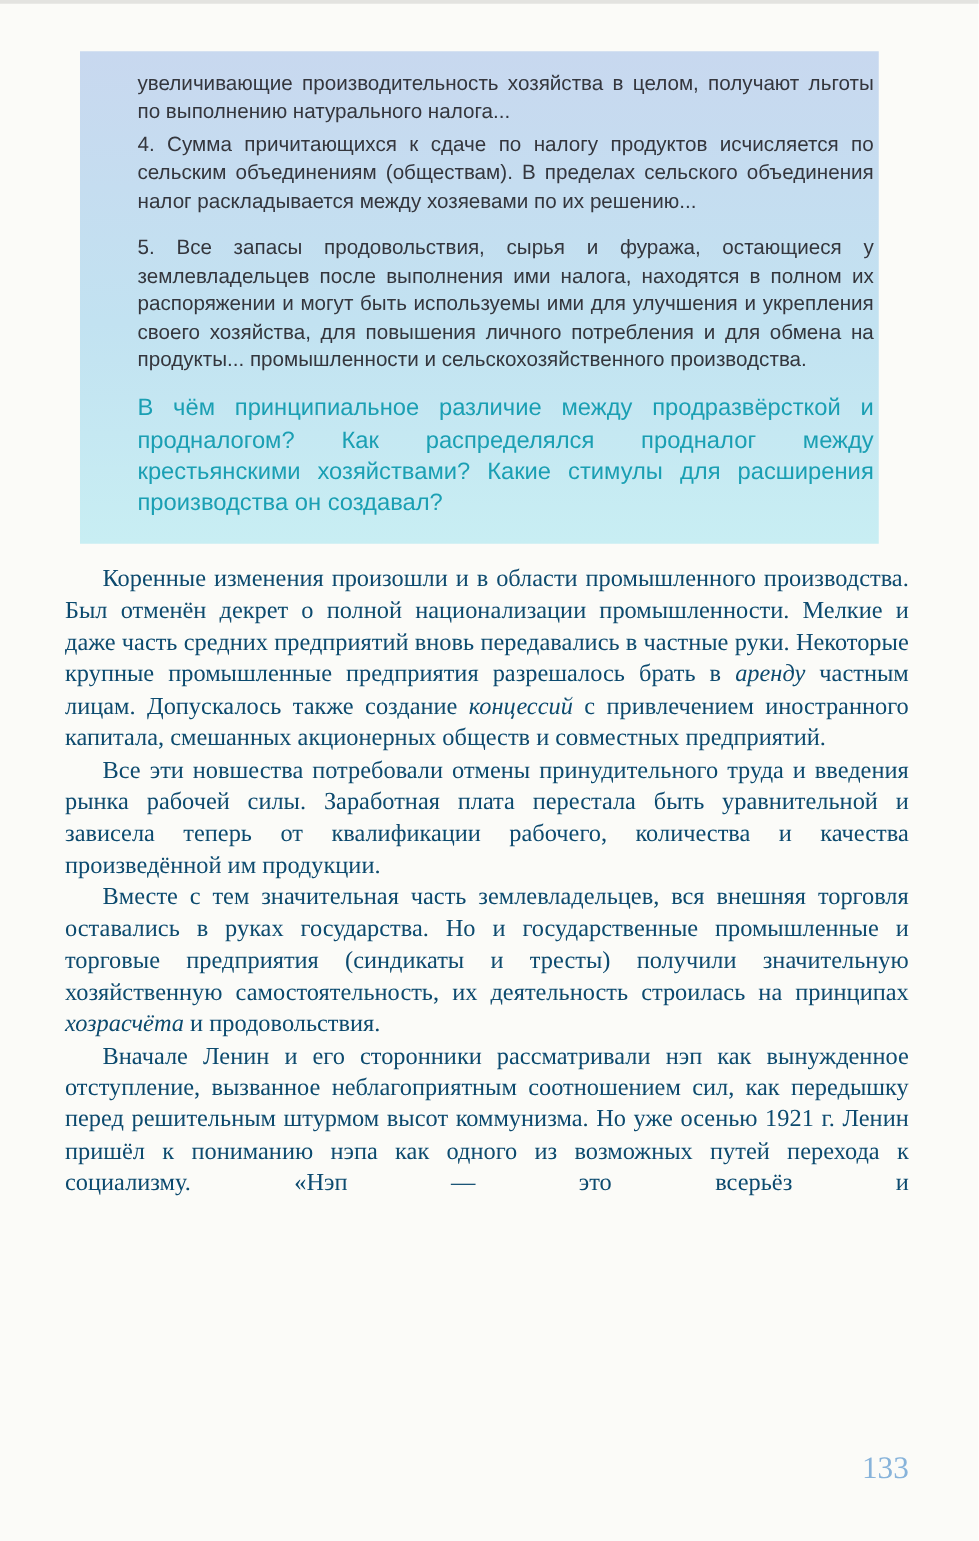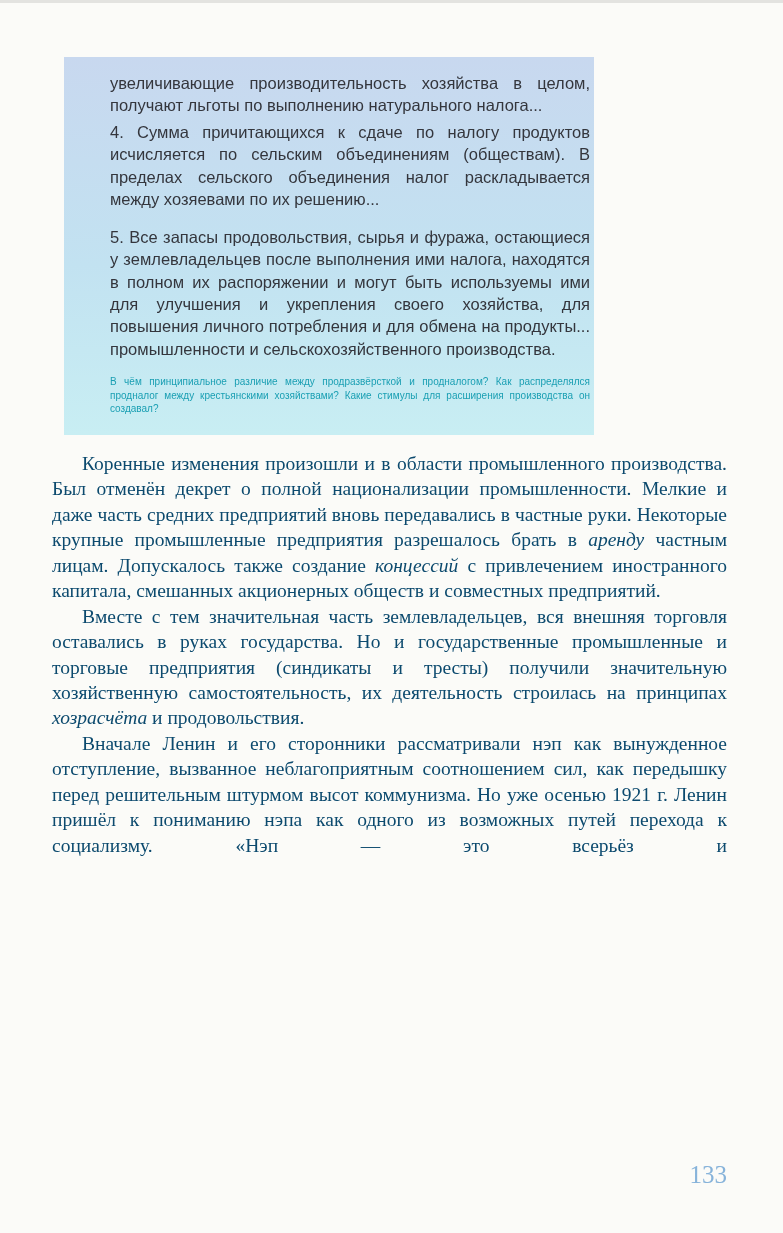--- a/index.html
+++ b/index.html
@@ -13,41 +13,41 @@
     height: 1233px;
     background: #fbfbf8;
     overflow: hidden;
     font-family: "Liberation Serif", serif;
     box-sizing: border-box;
     border-top: 3px solid #e3e3e0;
   }
   .excerpt-box {
     position: absolute;
     left: 64px;
-    top: 54px;
-    width: 530px;
+    top: 38px;
+    width: 639px;
     box-sizing: border-box;
     padding: 15px 4px 16px 46px;
     background: linear-gradient(180deg, #c8d8ef 0%, #c2e2f1 55%, #c8eef3 100%);
   }
   .excerpt-para {
     margin: 0 0 4px 0;
     font-family: "Liberation Sans", sans-serif;
     font-size: 16.5px;
     line-height: 1.36;
     color: #34363d;
     text-align: justify;
   }
   .excerpt-para.gap-top {
     margin-top: 15px;
   }
   .questions {
     margin: 15px 0 4px 0;
     font-family: "Liberation Sans", sans-serif;
-    font-size: 10px;
+    font-size: 19px;
     line-height: 1.33;
     color: #1a9fb3;
     text-align: justify;
   }
   .body-text {
     position: absolute;
     left: 52px;
     top: 448px;
     width: 675px;
   }
@@ -82,19 +82,20 @@
 
   <div class="excerpt-box">
     <p class="excerpt-para">увеличивающие производительность хозяйства в целом, получают льготы по выполнению натурального налога...</p>
     <p class="excerpt-para">4. Сумма причитающихся к сдаче по налогу продуктов исчисляется по сельским объединениям (обществам). В пределах сельского объединения налог раскладывается между хозяевами по их решению...</p>
     <p class="excerpt-para gap-top">5. Все запасы продовольствия, сырья и фуража, остающиеся у землевладельцев после выполнения ими налога, находятся в полном их распоряжении и могут быть используемы ими для улучшения и укрепления своего хозяйства, для повышения личного потребления и для обмена на продукты... промышленности и сельскохозяйственного производства.</p>
     <p class="questions">В чём принципиальное различие между продразвёрсткой и продналогом? Как распределялся продналог между крестьянскими хозяйствами? Какие стимулы для расширения производства он создавал?</p>
   </div>
 
   <div class="body-text">
     <p class="body-para"><span>Коренные изменения произошли и в области промышленного производства. Был отменён декрет о полной национализации промышленности. Мелкие и даже часть средних предприятий вновь передавались в частные руки. Некоторые крупные промышленные предприятия разрешалось брать в </span><span class="it">аренду</span><span> частным лицам. Допускалось также создание </span><span class="it">концессий</span><span> с привлечением иностранного капитала, смешанных акционерных обществ и совместных предприятий.</span></p>
+    <p class="body-para"><span>Все эти новшества потребовали отмены принудительного труда и введения рынка рабочей силы. Заработная плата перестала быть уравнительной и зависела теперь от квалификации рабочего, количества и качества произведённой им продукции.</span></p>
     <p class="body-para"><span>Вместе с тем значительная часть землевладельцев, вся внешняя торговля оставались в руках государства. Но и государственные промышленные и торговые предприятия (синдикаты и тресты) получили значительную хозяйственную самостоятельность, их деятельность строилась на принципах </span><span class="it">хозрасчёта</span><span> и продовольствия.</span></p>
     <p class="body-para cutoff"><span>Вначале Ленин и его сторонники рассматривали нэп как вынужденное отступление, вызванное неблагоприятным соотношением сил, как передышку перед решительным штурмом высот коммунизма. Но уже осенью 1921 г. Ленин пришёл к пониманию нэпа как одного из возможных путей перехода к социализму. «Нэп — это всерьёз и</span></p>
   </div>
 
   <div class="page-number">133</div>
 
 </div>
 
 </body></html>

